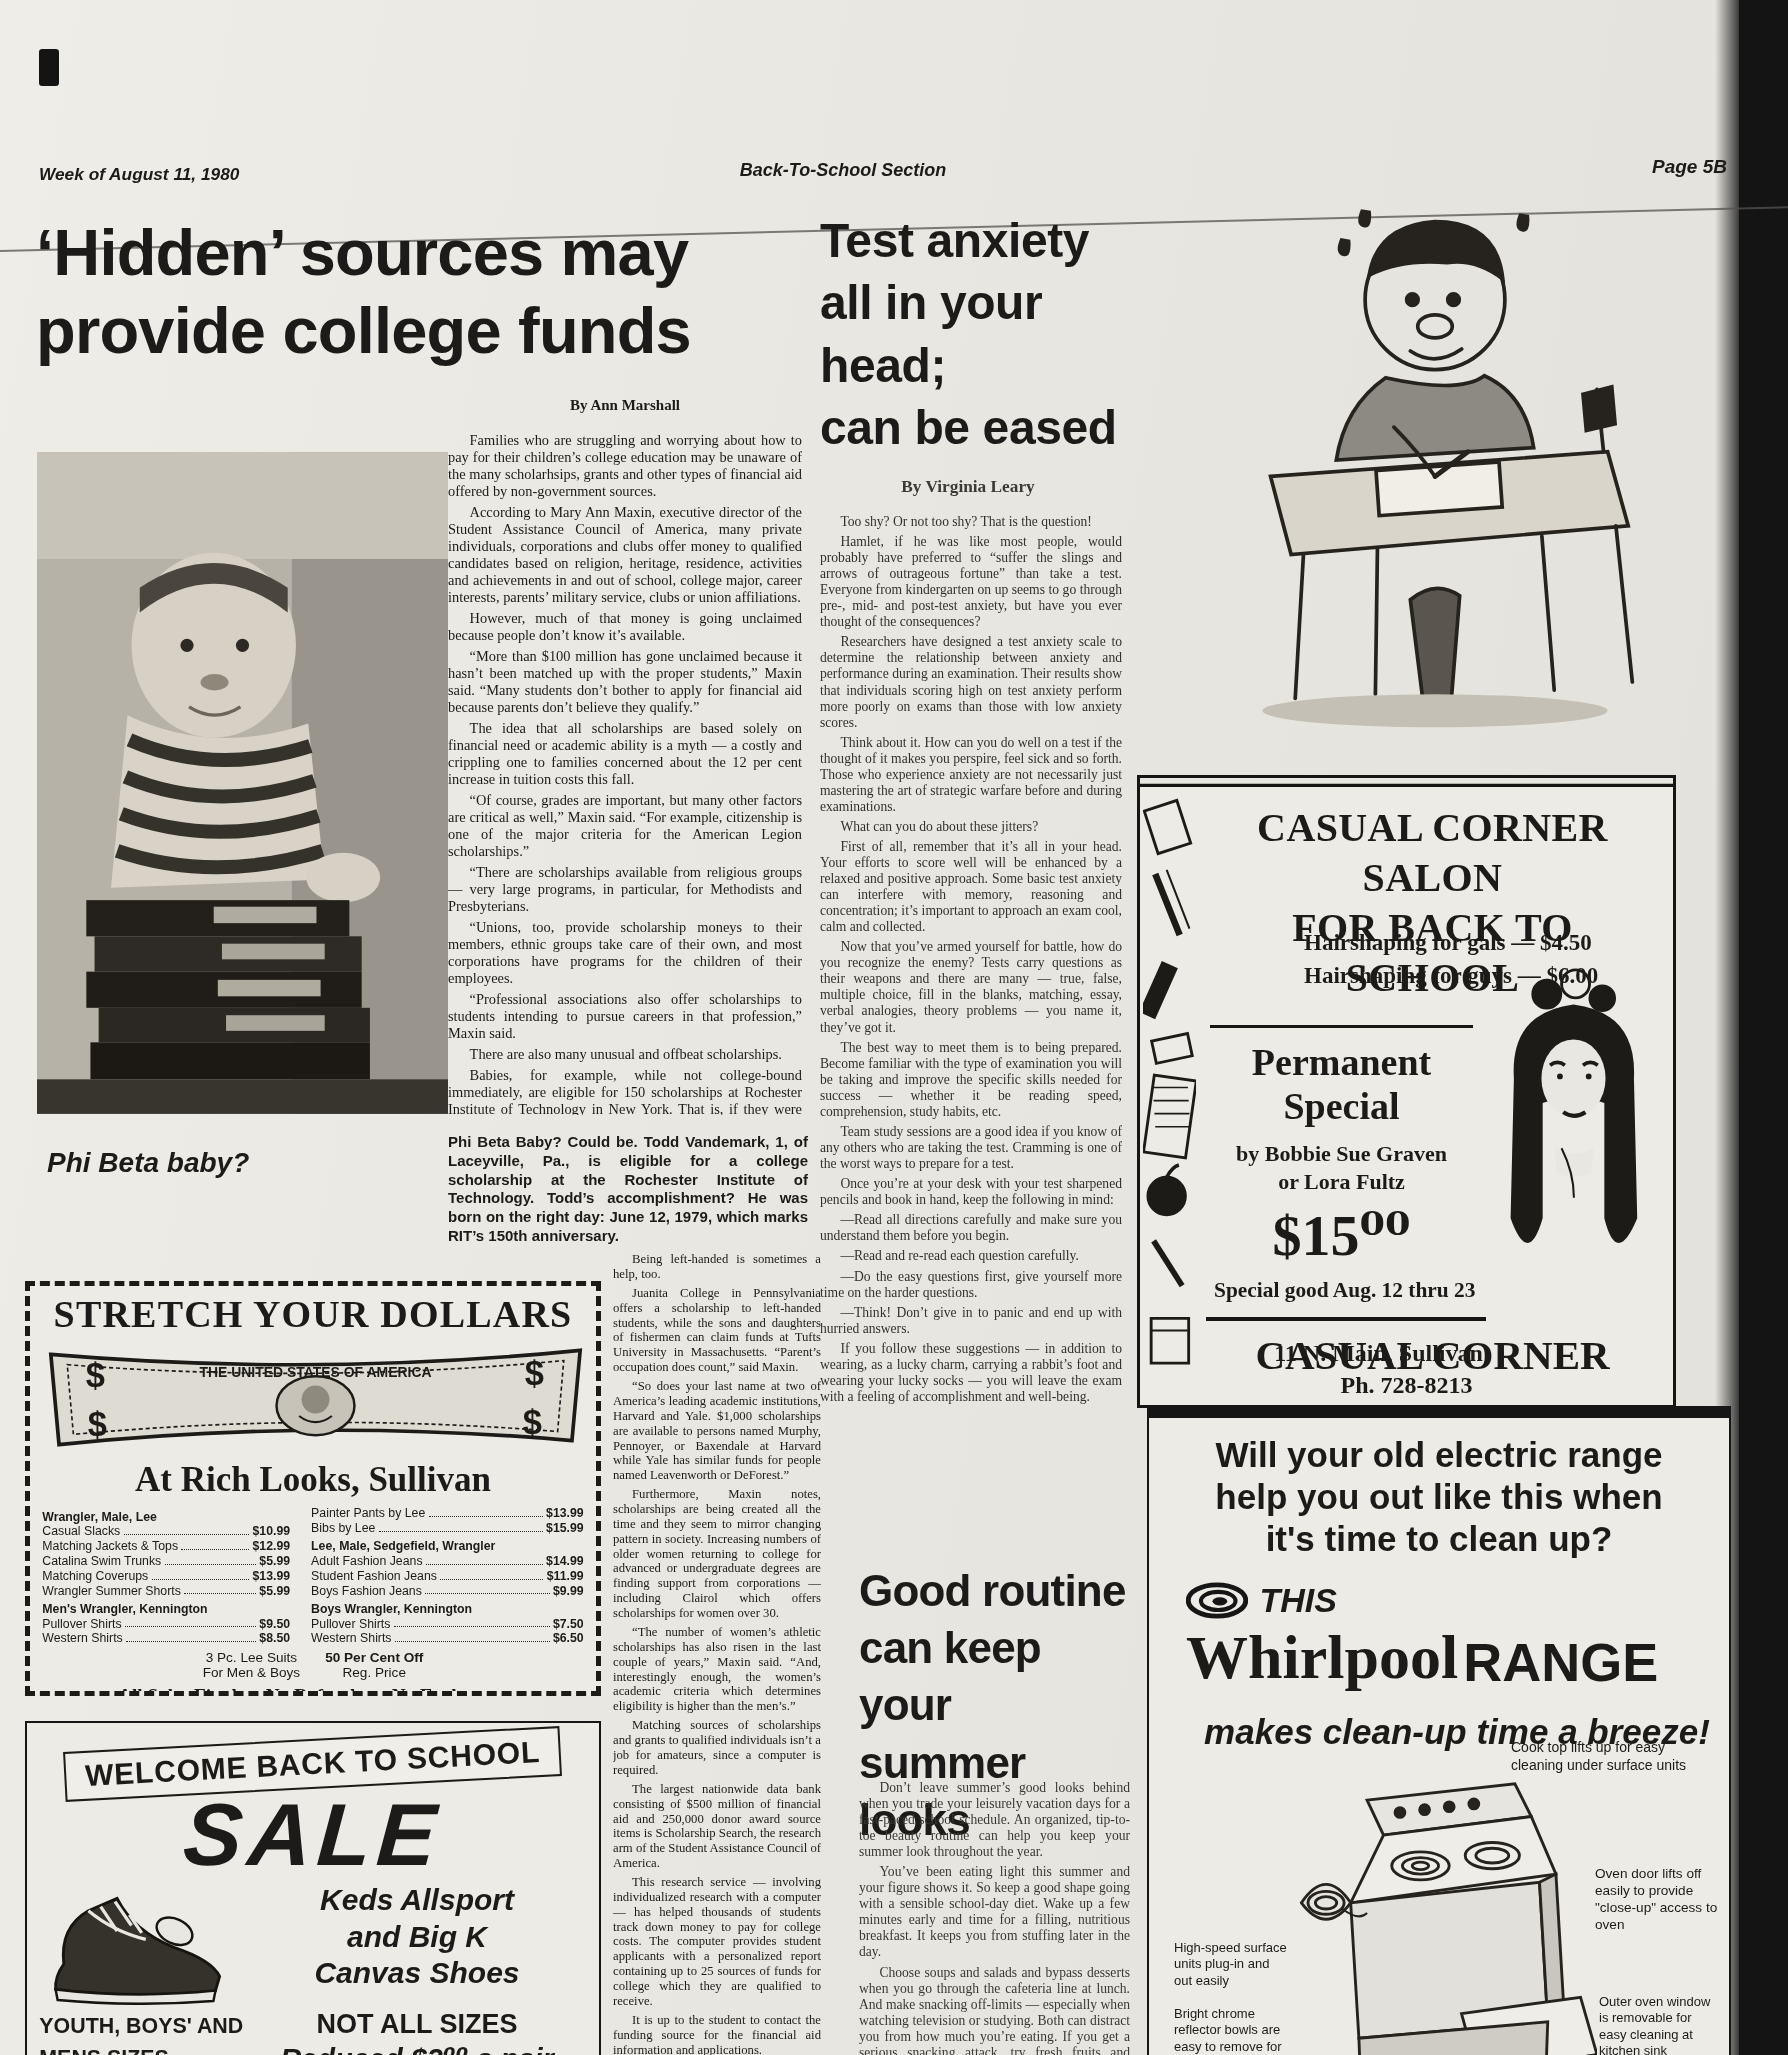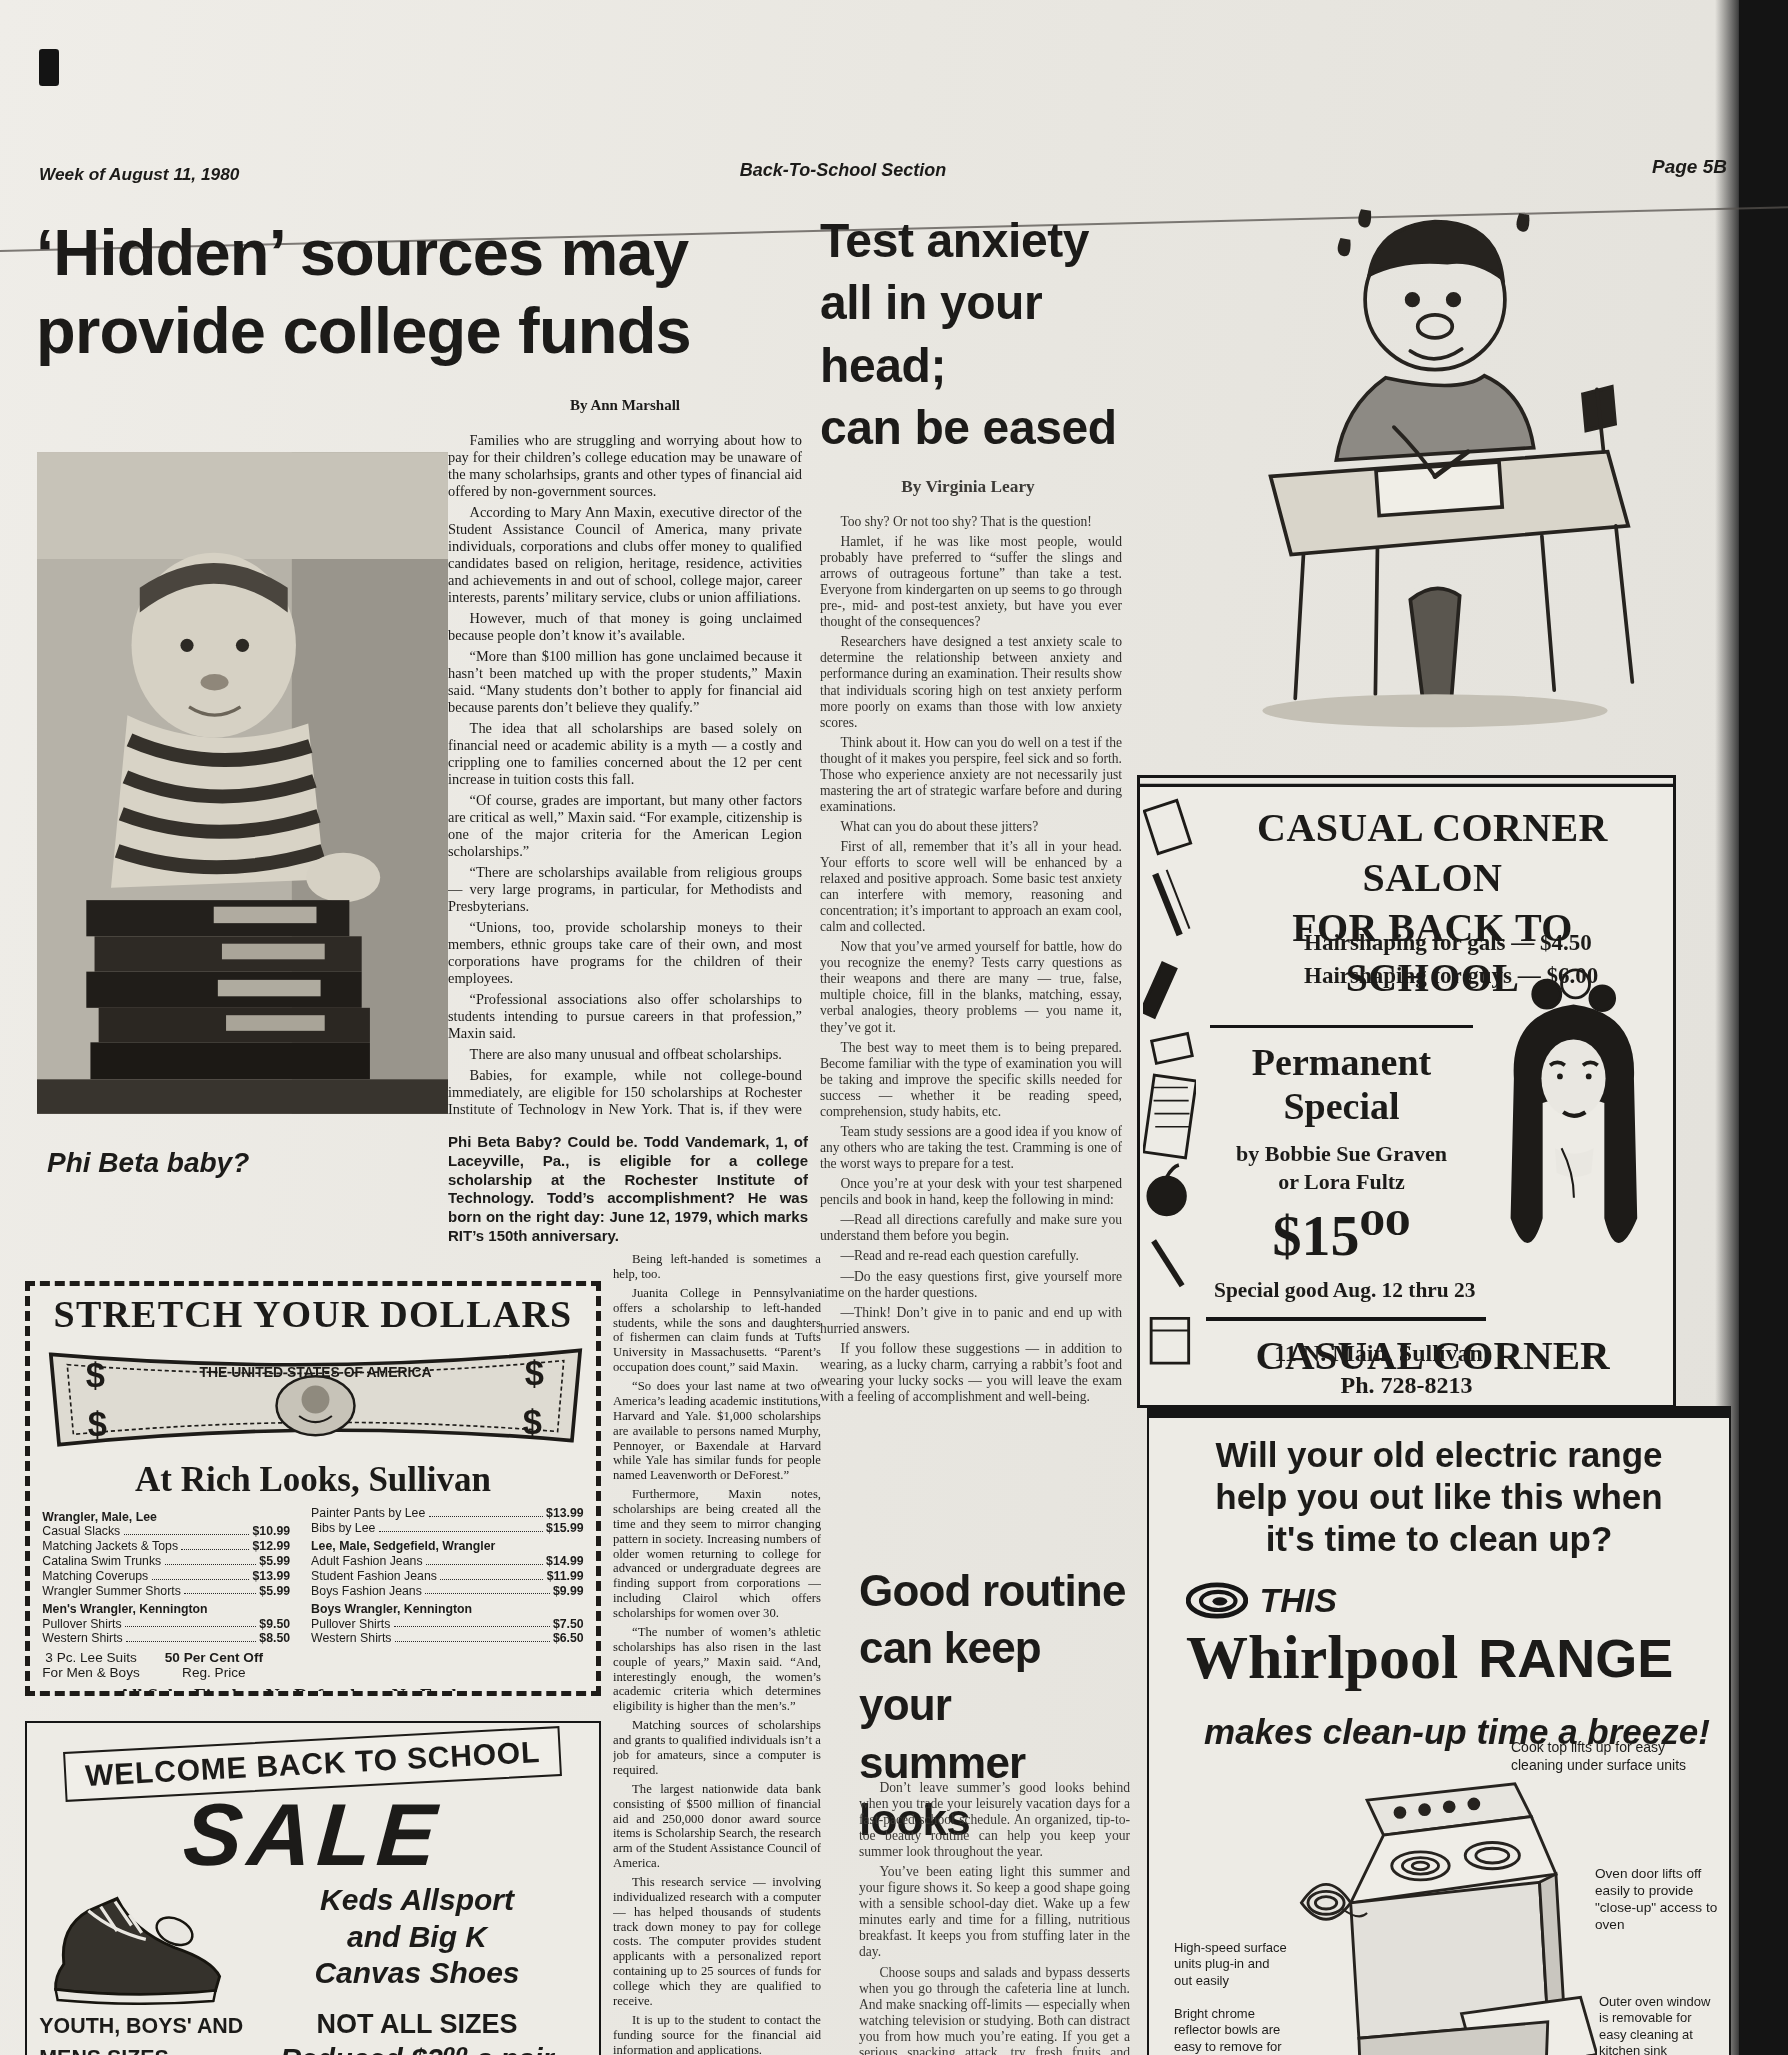--- a/index.html
+++ b/index.html
@@ -299,21 +299,21 @@
             <span class="leader"></span>
             <span class="b">$7.50</span>
           </div>
         <div class="pricerow">
             <span>Western Shirts</span>
             <span class="leader"></span>
             <span class="b">$6.50</span>
           </div>
       </div>
     </div>
-    <div class="sans ctr" style="display:flex;gap:25px;font-size:13.6px;margin-top:4.1px;">
+    <div class="sans ctr" style="display:flex;justify-content:center;gap:25px;font-size:13.6px;margin-top:4.1px;">
       <div>
           <div>3 Pc. Lee Suits</div>
           <div>For Men &amp; Boys</div>
         </div>
       <div>
           <div class="b">50 Per Cent Off</div>
           <div>Reg. Price</div>
         </div>
     </div>
     <div class="serif b ctr" style="font-size:19.3px;margin-top:5px;">All Sales Final — No Refunds — No Exchanges</div>
@@ -372,21 +372,21 @@
       <div>it's time to clean up?</div>
     </div>
     <div style="display:flex;align-items:center;gap:11.5px;margin:20.6px 0 0 37px;">
       <svg width="62" height="37" viewBox="0 0 150 90">
         <ellipse cx="75" cy="45" rx="70" ry="38" fill="none" stroke="#161616" stroke-width="12"></ellipse>
         <ellipse cx="78" cy="46" rx="42" ry="22" fill="none" stroke="#161616" stroke-width="10"></ellipse>
         <ellipse cx="82" cy="47" rx="18" ry="10" fill="#161616"></ellipse>
       </svg>
       <span class="sans b i" style="font-size:34px;">THIS</span>
     </div>
-    <div style="margin:2.5px 0 0 37px;display:flex;align-items:center;gap:20px;">
+    <div style="margin:2.5px 0 0 37px;display:flex;align-items:flex-end;gap:5px;">
       <span class="serif b" style="font-size:62px;">Whirlpool</span>
       <span class="sans" style="font-size:54px;font-weight:900;">RANGE</span>
     </div>
     <div class="sans b i ctr" style="font-size:35px;margin-top:19px;padding-left:36px;">makes clean-up time a breeze!</div>
     <div class="sans" style="position:absolute;left:362px;top:321px;width:177px;font-size:14px;line-height:1.25;">Cook top lifts up for easy cleaning under surface units</div>
     <svg class="abs" style="left:136px;top:349px;" width="312" height="403" viewBox="0 0 760 980">
       <g stroke="#26231f" fill="none" stroke-width="7">
         <path d="M200 80 L560 40 L600 120 L240 165 Z" fill="#e7e5df"></path>
         <circle cx="280" cy="110" r="12" fill="#26231f"></circle>
           <circle cx="340" cy="103" r="12" fill="#26231f"></circle>

